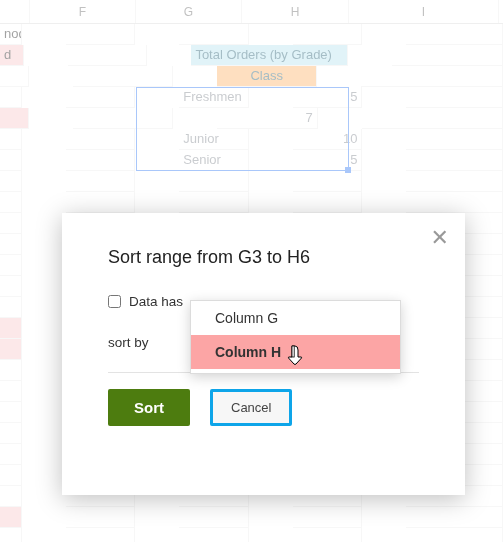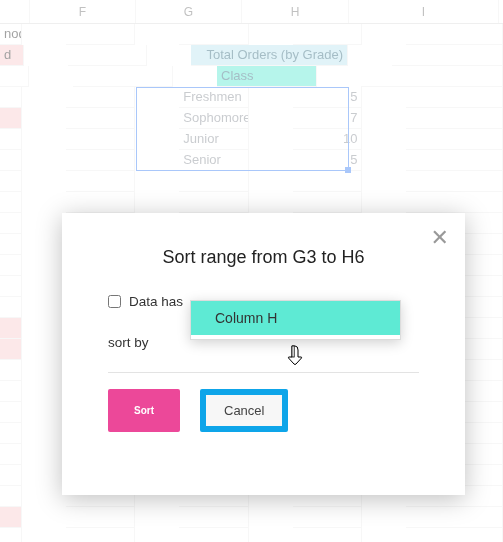--- a/index.html
+++ b/index.html
@@ -50,26 +50,27 @@
     border-right: 1px solid #eee;
     border-bottom: 1px solid #eee;
     padding: 0 4px;
     line-height: 20px;
     overflow: hidden;
     white-space: nowrap;
   }
   .pinkcell { background: #f9cdd0; }
   .mergedTitle {
     background: #bde6f1;
-    text-align:right;
+    text-align:left;
     color:#3a6f82;
   }
   .hdrcell {
-    background: #5eead4;
+    background: #fdba74;
     color:#3a6f82;
+    text-align:center;
   }
   .datacell { color:#8a8f97; }
   .numcell { text-align: right; color:#8a8f97; }
   .selbox {
     position:absolute;
     border:1px solid #4285f4;
     pointer-events:none;
   }
   .selhandle {
     position:absolute;
@@ -95,21 +96,20 @@
     font-size:22px;
     color:#999;
     cursor:pointer;
     line-height:1;
   }
   .dialog h2 {
     font-size:18px;
     font-weight:400;
     color:#222;
     margin:0 0 26px 0;
-    text-align:center;
   }
   .checkrow {
     display:flex;
     align-items:center;
     gap:8px;
     margin-bottom: 26px;
     font-size:13.5px;
     color:#333;
   }
   .checkrow input { width:13px; height:13px; margin:0;}
@@ -128,33 +128,33 @@
   .addlink {
     color:#1a73e8;
     font-weight:700;
     font-size:13px;
     cursor:pointer;
     margin-bottom:22px;
     display:inline-block;
   }
   .buttons { display:flex; gap:20px; }
   .btn-primary {
-    background:#ec4899;
+    background:#4d7c0f;
     color:#fff;
     border:none;
     font-weight:700;
-    font-size:10px;
+    font-size:15px;
     padding:9px 26px;
     border-radius:2px;
     cursor:pointer;
   }
   .btn-secondary {
     background:#f7f7f7;
     color:#444;
-    border:6px solid #0ea5e9;
+    border:3px solid #0ea5e9;
     font-size:13px;
     padding:8px 18px;
     border-radius:2px;
     cursor:pointer;
   }
   
   .dropdown {
     position:absolute;
     left:190px;
     top:300px;
@@ -165,21 +165,22 @@
     z-index:5;
     font-size:14px;
     padding-bottom:4px;
   }
   .dd-item {
     padding:9px 14px 9px 24px;
     color:#333;
     cursor:pointer;
   }
   .dd-item.highlight {
-    background:#5eead4;
+    background:#fca5a5;
+    font-weight:bold;
   }
   .cursor-icon {
     position:absolute;
     left:287px;
     top:345px;
     z-index:6;
     font-size:15px;
     color:#000;
     pointer-events:none;
   }
@@ -222,21 +223,20 @@
     <div class="row">
       <div class="cell colE"></div>
       <div class="cell colF"></div>
       <div class="cell datacell colG">Freshmen</div>
       <div class="cell numcell colH">5</div>
       <div class="cell colI"></div>
     </div>
     <div class="row">
       <div class="cell colE pinkcell"></div>
       <div class="cell colF"></div>
-      <div class="cell datacell colG">Sophomore</div>
       <div class="cell numcell colH">7</div>
       <div class="cell colI"></div>
     </div>
     <div class="row">
       <div class="cell colE"></div>
       <div class="cell colF"></div>
       <div class="cell datacell colG">Junior</div>
       <div class="cell numcell colH">10</div>
       <div class="cell colI"></div>
     </div>
@@ -392,20 +392,21 @@
     <span>sort by</span>
   </div>
   <div class="divider"></div>
   <div class="buttons">
     <button class="btn-primary">Sort</button>
     <button class="btn-secondary">Cancel</button>
   </div>
 </div>
 
 <div class="dropdown">
+  <div class="dd-item">Column G</div>
   <div class="dd-item highlight">Column H</div>
 </div>
 
 <div class="cursor-icon">
   <svg width="18" height="20" viewBox="0 0 18 20">
     <path d="M5 1 L5 12 L2 12 Q1 12 1.5 13 L7 19 Q8 20 9 19 L14.5 13 Q15 12 14 12 L11 12 L11 5 Q11 1 8 1 Z" fill="#fff" stroke="#000" stroke-width="1"></path>
     <rect x="5" y="1" width="2.2" height="11" fill="#fff" stroke="#000" stroke-width="0.8"></rect>
   </svg>
 </div>
 

